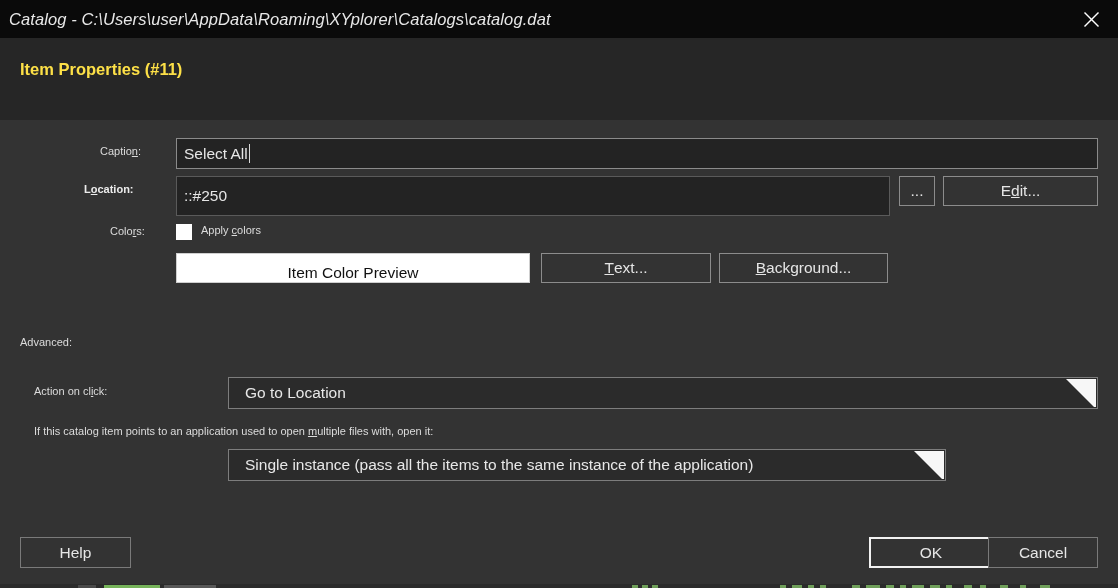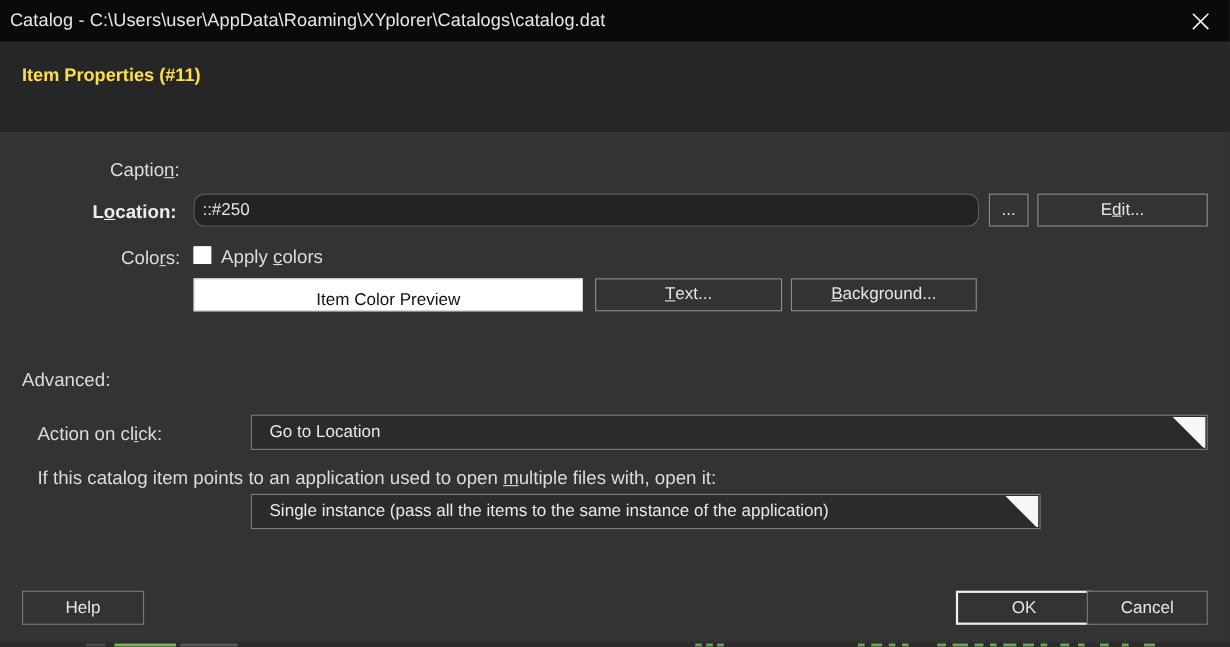--- a/index.html
+++ b/index.html
@@ -34,20 +34,21 @@
   }
 
   
   .titlebar {
     position: absolute;
     left: 0; top: 0;
     width: 1118px; height: 38px;
     background: #0a0a0a;
     display: flex;
     align-items: center;
+    font-style: italic;
   }
   .titlebar-text {
     margin-left: 9px;
     color: #e8e8e8;
     font-size: 16.5px;
     white-space: nowrap;
     letter-spacing: .1px;
   }
   .close-btn {
     position: absolute;
@@ -69,21 +70,21 @@
     left: 20px; top: 60px;
     font-size: 16.5px;
     font-weight: bold;
     color: #fde047;
   }
 
   
   .lbl {
     position: absolute;
     color: #dcdcdc;
-    font-size: 17px;
+    font-size: 11px;
     white-space: nowrap;
   }
   .lbl.bold { font-weight: bold; color: #ececec; }
   .lbl u { text-decoration: underline; text-underline-offset: 1px; }
 
   
   .field {
     position: absolute;
     background: #232323;
     color: #e6e6e6;
@@ -206,25 +207,29 @@
       </svg>
     </div>
   </div>
 
   <div class="headerband"></div>
   <div class="header-title">Item Properties (#11)</div>
 
   <div class="lbl" style="left:100px; top:145px;">
     <span>Captio</span><u>n</u><span>:</span>
   </div>
+  <div class="field focused" style="left:176px; top:138px; width:922px; height:31px;">
+    <span>Select All</span>
+      <span class="caret"></span>
+  </div>
 
   <div class="lbl bold" style="left:84px; top:183px;">
     <span>L</span><u>o</u><span>cation:</span>
   </div>
-  <div class="field normal" style="left:176px; top:176px; width:714px; height:30px;border-radius:10px;">
+  <div class="field normal" style="left:176px; top:176px; width:714px; height:40px;">
     <span>::#250</span>
   </div>
   <div class="btn" style="left:899px; top:176px; width:36px; height:30px;">
     <span>...</span>
   </div>
   <div class="btn" style="left:943px; top:176px; width:155px; height:30px;">
     <span>E</span>
       <u>d</u>
       <span>it...</span>
   </div>

